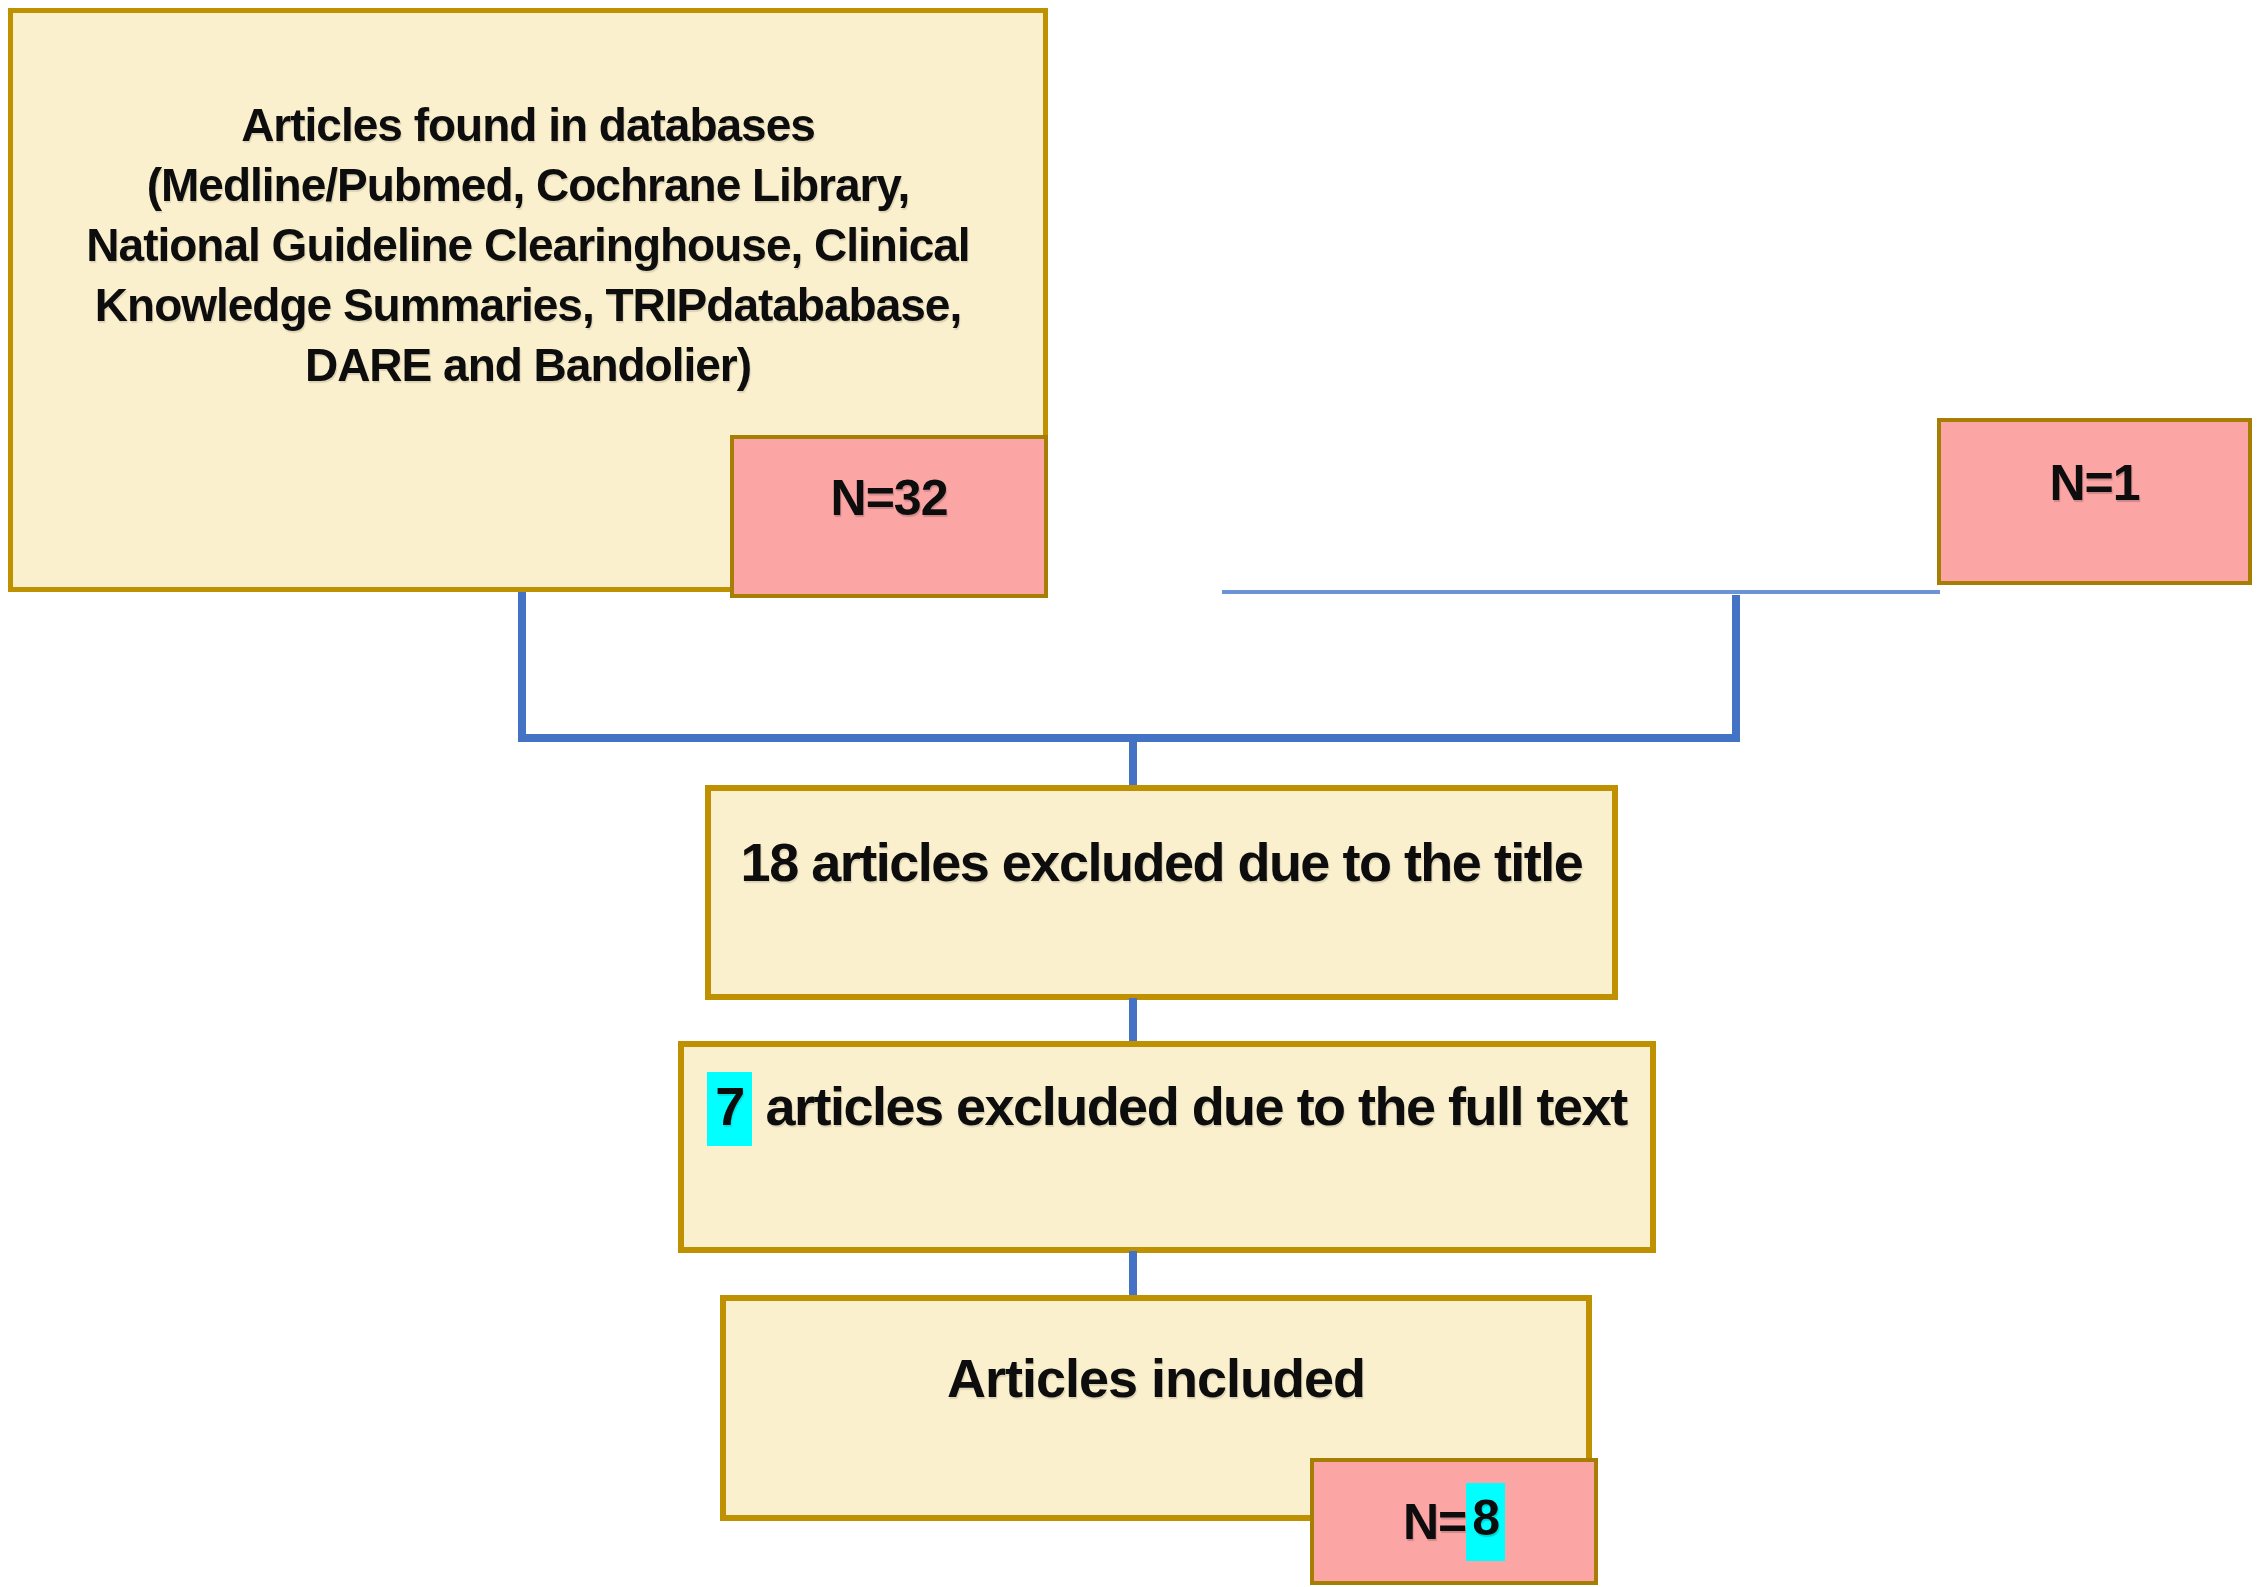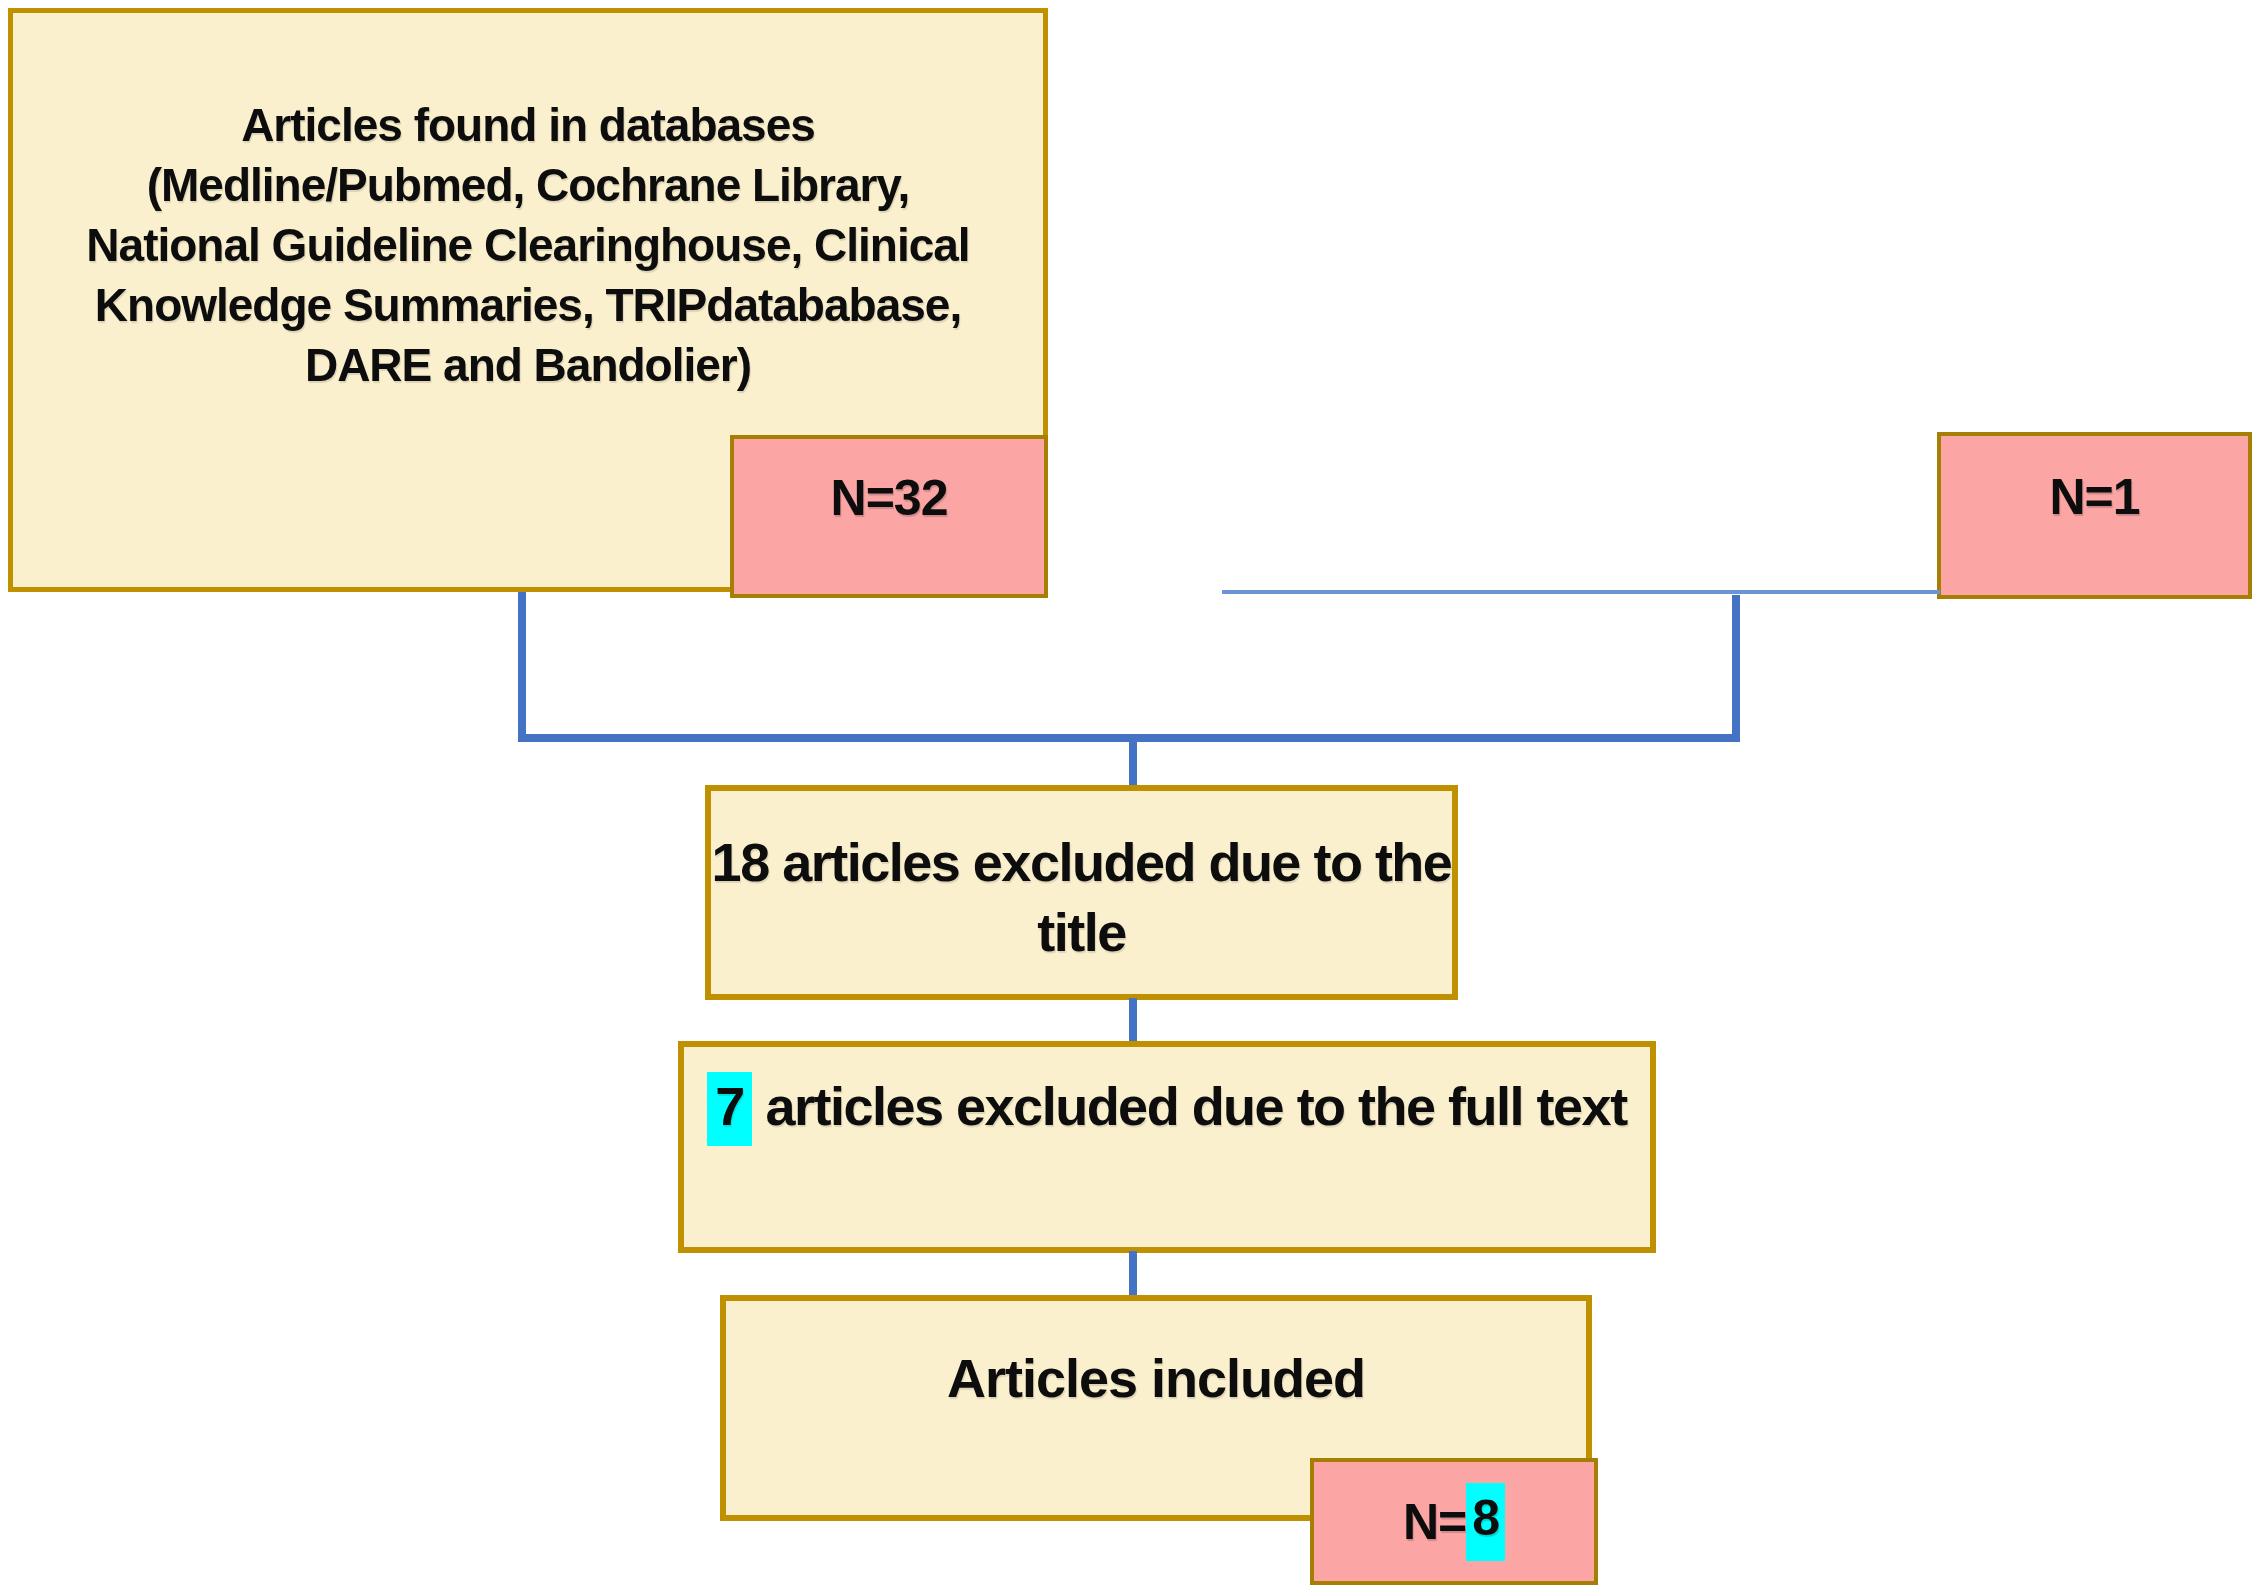--- a/index.html
+++ b/index.html
@@ -72,24 +72,24 @@
 
   
   .box-guideline { left: 1220px; top: 5px; width: 1032px; height: 585px; }
   .box-guideline .box-text {
     padding-top: 186px;
     font-size: 60px;
     line-height: 78px;
     text-align: center;
     letter-spacing: -1px;
   }
-  .badge-n1 { left: 1937px; top: 432px; width: 315px; height: 167px; padding-top: 32px; }
+  .badge-n1 { left: 1937px; top: 418px; width: 315px; height: 167px; padding-top: 32px; }
 
   
-  .box-excluded-title { left: 705px; top: 785px; width: 753px; height: 215px; }
+  .box-excluded-title { left: 705px; top: 785px; width: 913px; height: 215px; }
   .box-excluded-title .box-text {
     padding-top: 36px;
     font-size: 54px;
     line-height: 70px;
     text-align: center;
     letter-spacing: -1.5px;
   }
 
   
   .box-excluded-fulltext { left: 678px; top: 1041px; width: 978px; height: 212px; }

